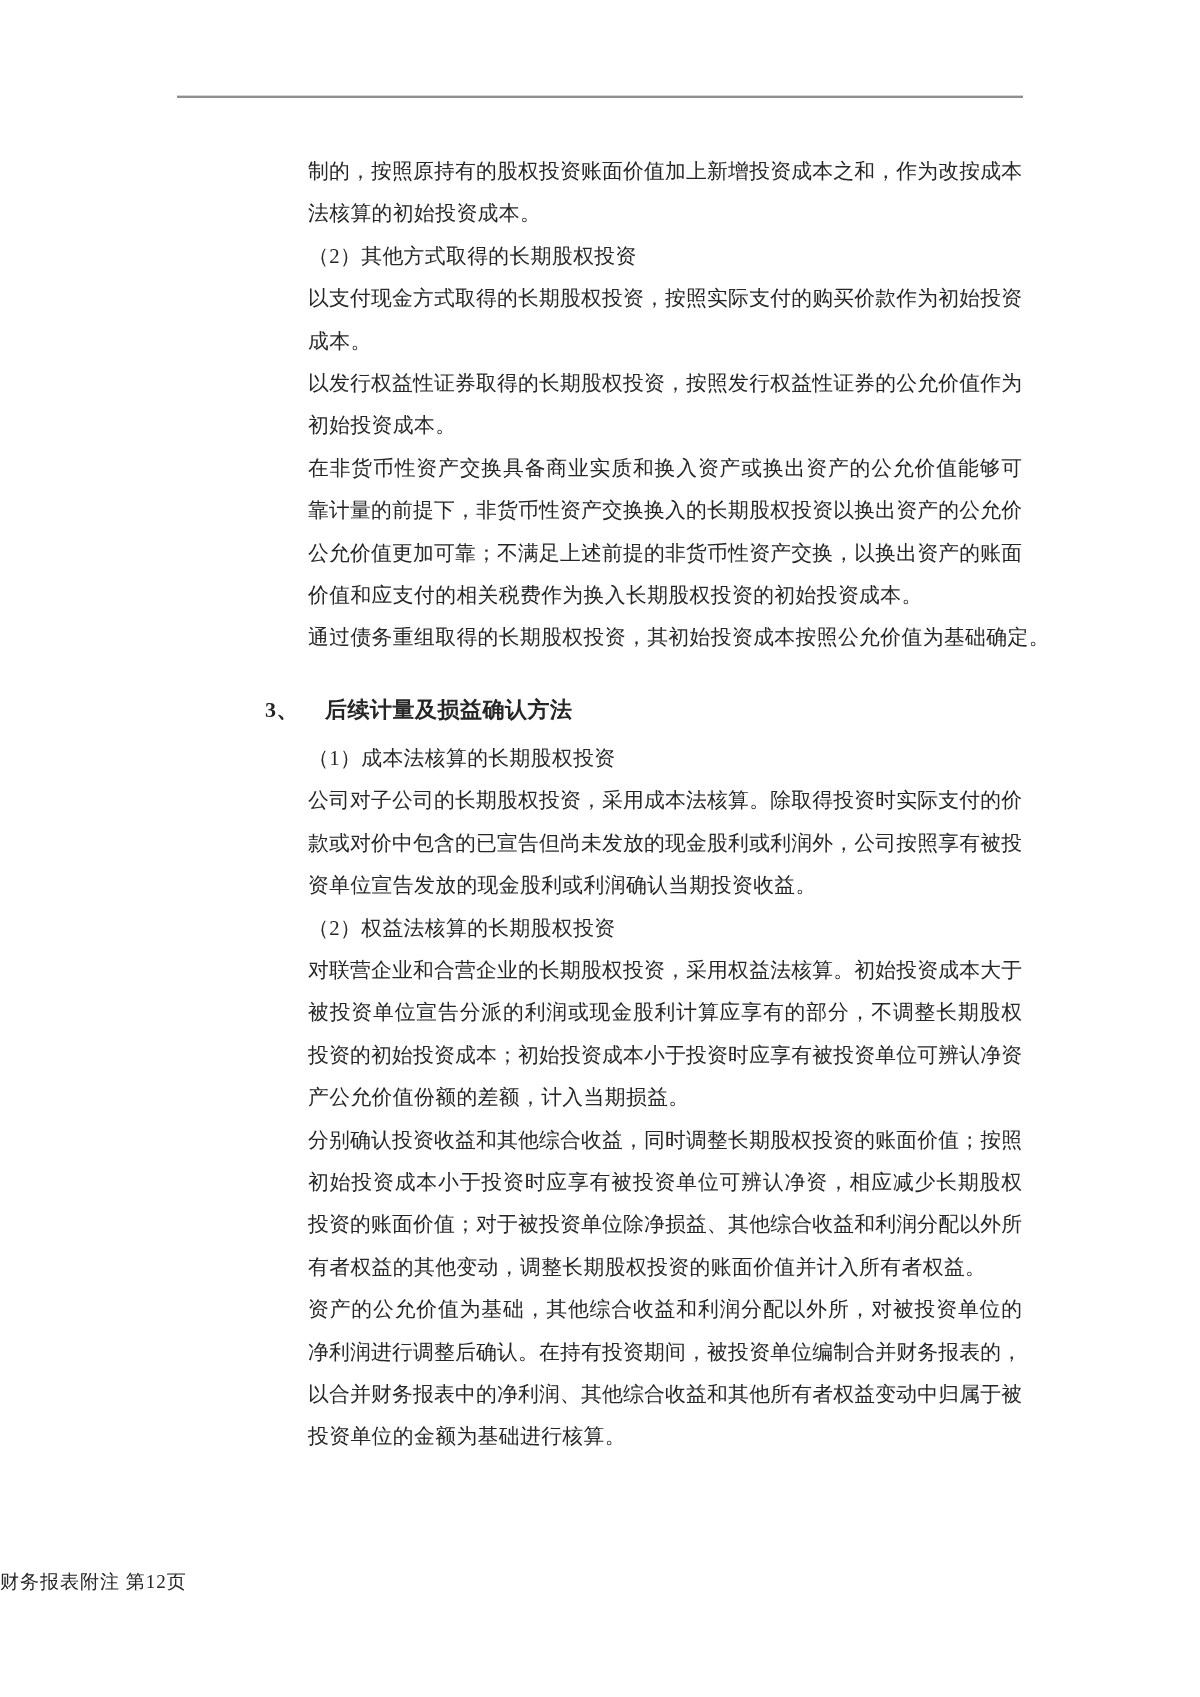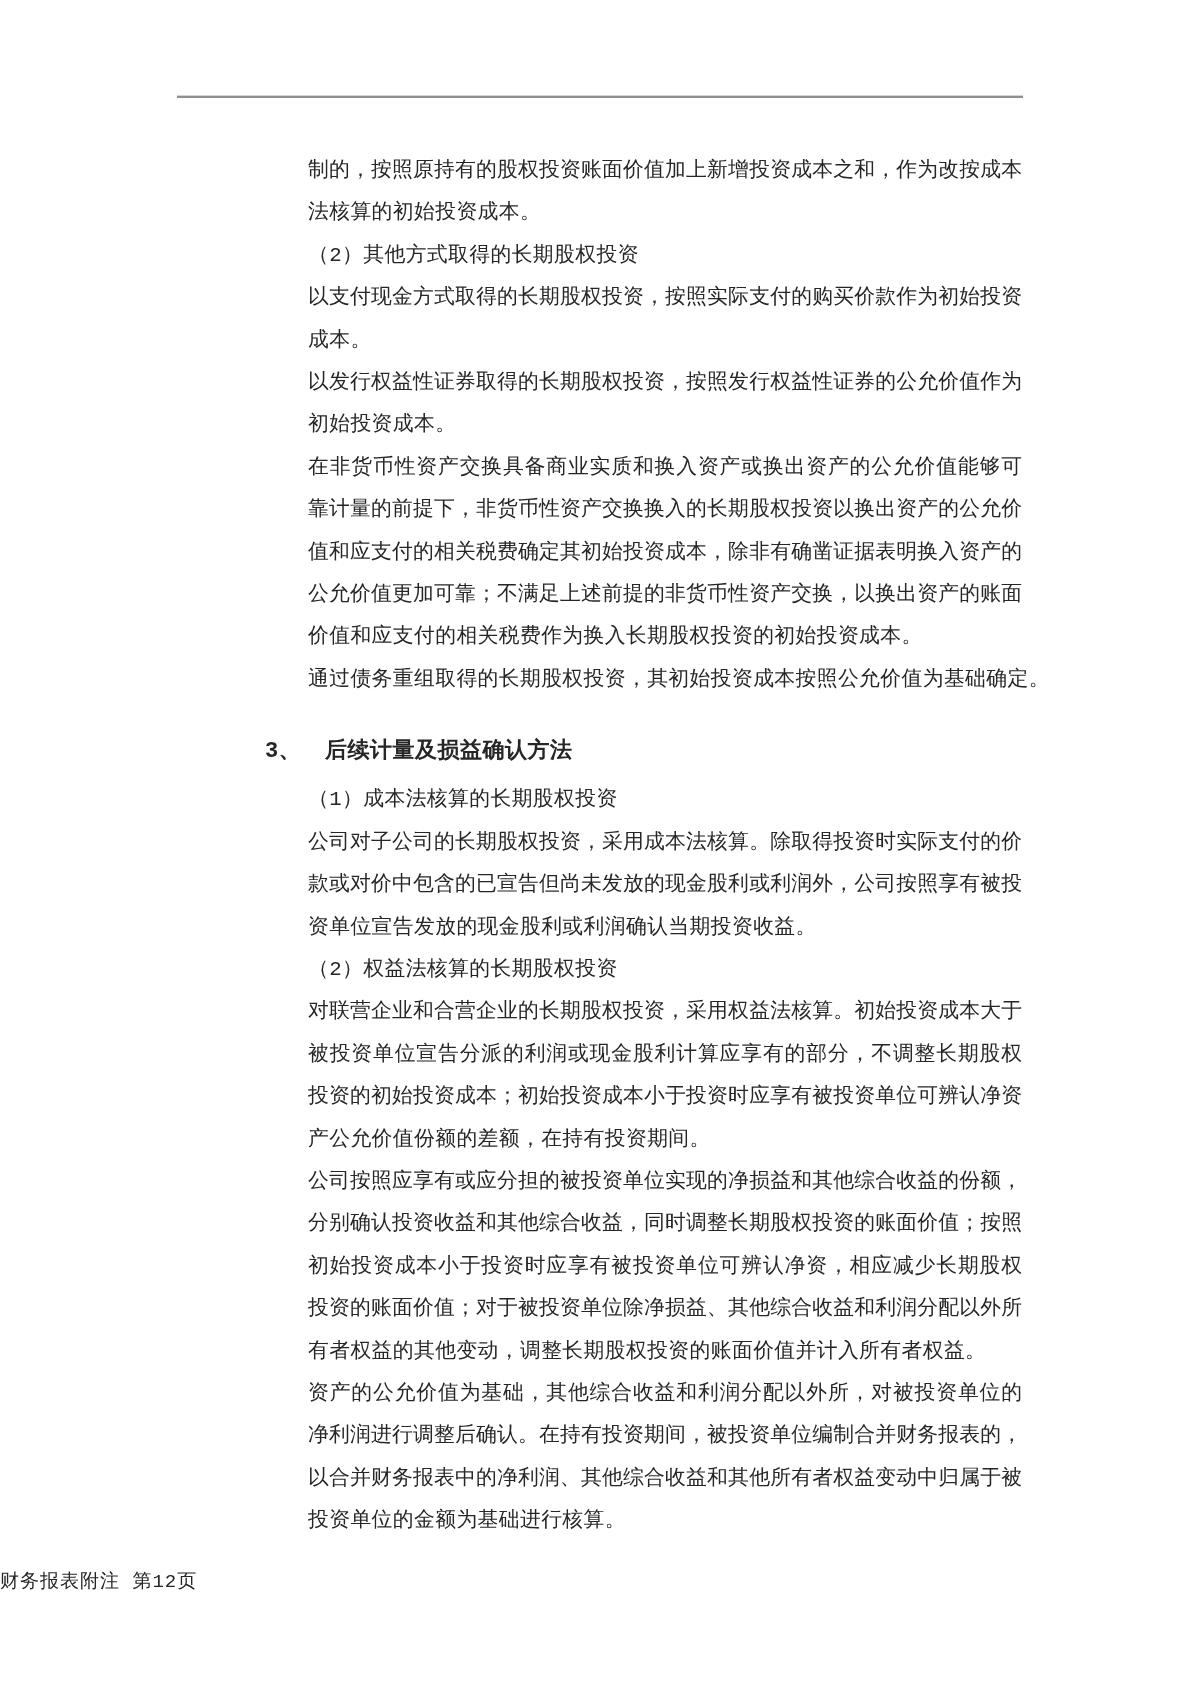--- a/index.html
+++ b/index.html
@@ -6,21 +6,21 @@
     margin: 0;
     padding: 0;
     background: #ffffff;
   }
   .page {
     position: relative;
     width: 1200px;
     height: 1616px;
     background: var(--bg-color, #ffffff);
     overflow: hidden;
-    font-family: Liberation Mono, monospace;
+    font-family: Liberation Serif, serif;
     color: var(--text-color, #262626);
   }
   .rule {
     position: absolute;
     left: 177px;
     top: 96px;
     width: 846px;
     height: 2px;
     background: var(--rule-color, #8f8f8f);
     box-shadow: 0 -1px 0 #d4d4d4;
@@ -79,35 +79,33 @@
   <div class="content" id="content">
       <div class="line j">制的，按照原持有的股权投资账面价值加上新增投资成本之和，作为改按成本</div>
       <div class="line">法核算的初始投资成本。</div>
       <div class="line">（2）其他方式取得的长期股权投资</div>
       <div class="line j">以支付现金方式取得的长期股权投资，按照实际支付的购买价款作为初始投资</div>
       <div class="line">成本。</div>
       <div class="line j">以发行权益性证券取得的长期股权投资，按照发行权益性证券的公允价值作为</div>
       <div class="line">初始投资成本。</div>
       <div class="line j">在非货币性资产交换具备商业实质和换入资产或换出资产的公允价值能够可</div>
       <div class="line j">靠计量的前提下，非货币性资产交换换入的长期股权投资以换出资产的公允价</div>
-      <div class="line j">值和应支付的相关税费确定其初始投资成本，除非有确凿证据表明换入资产的</div>
       <div class="line j">公允价值更加可靠；不满足上述前提的非货币性资产交换，以换出资产的账面</div>
       <div class="line">价值和应支付的相关税费作为换入长期股权投资的初始投资成本。</div>
       <div class="line">通过债务重组取得的长期股权投资，其初始投资成本按照公允价值为基础确定。</div>
       <div class="heading"><span class="hnum">3、</span><span class="htitle">后续计量及损益确认方法</span></div>
       <div class="line">（1）成本法核算的长期股权投资</div>
       <div class="line j">公司对子公司的长期股权投资，采用成本法核算。除取得投资时实际支付的价</div>
       <div class="line j">款或对价中包含的已宣告但尚未发放的现金股利或利润外，公司按照享有被投</div>
       <div class="line">资单位宣告发放的现金股利或利润确认当期投资收益。</div>
       <div class="line">（2）权益法核算的长期股权投资</div>
       <div class="line j">对联营企业和合营企业的长期股权投资，采用权益法核算。初始投资成本大于</div>
       <div class="line j">被投资单位宣告分派的利润或现金股利计算应享有的部分，不调整长期股权</div>
       <div class="line j">投资的初始投资成本；初始投资成本小于投资时应享有被投资单位可辨认净资</div>
-      <div class="line">产公允价值份额的差额，在持有投资期间。</div>
-      <div class="line j">公司按照应享有或应分担的被投资单位实现的净损益和其他综合收益的份额，</div>
+      <div class="line">产公允价值份额的差额，计入当期损益。</div>
       <div class="line j">分别确认投资收益和其他综合收益，同时调整长期股权投资的账面价值；按照</div>
       <div class="line j">初始投资成本小于投资时应享有被投资单位可辨认净资，相应减少长期股权</div>
       <div class="line j">投资的账面价值；对于被投资单位除净损益、其他综合收益和利润分配以外所</div>
       <div class="line">有者权益的其他变动，调整长期股权投资的账面价值并计入所有者权益。</div>
       <div class="line j">资产的公允价值为基础，其他综合收益和利润分配以外所，对被投资单位的</div>
       <div class="line j">净利润进行调整后确认。在持有投资期间，被投资单位编制合并财务报表的，</div>
       <div class="line j">以合并财务报表中的净利润、其他综合收益和其他所有者权益变动中归属于被</div>
       <div class="line">投资单位的金额为基础进行核算。</div>
     </div>
   <div class="footer">财务报表附注 第12页</div>

